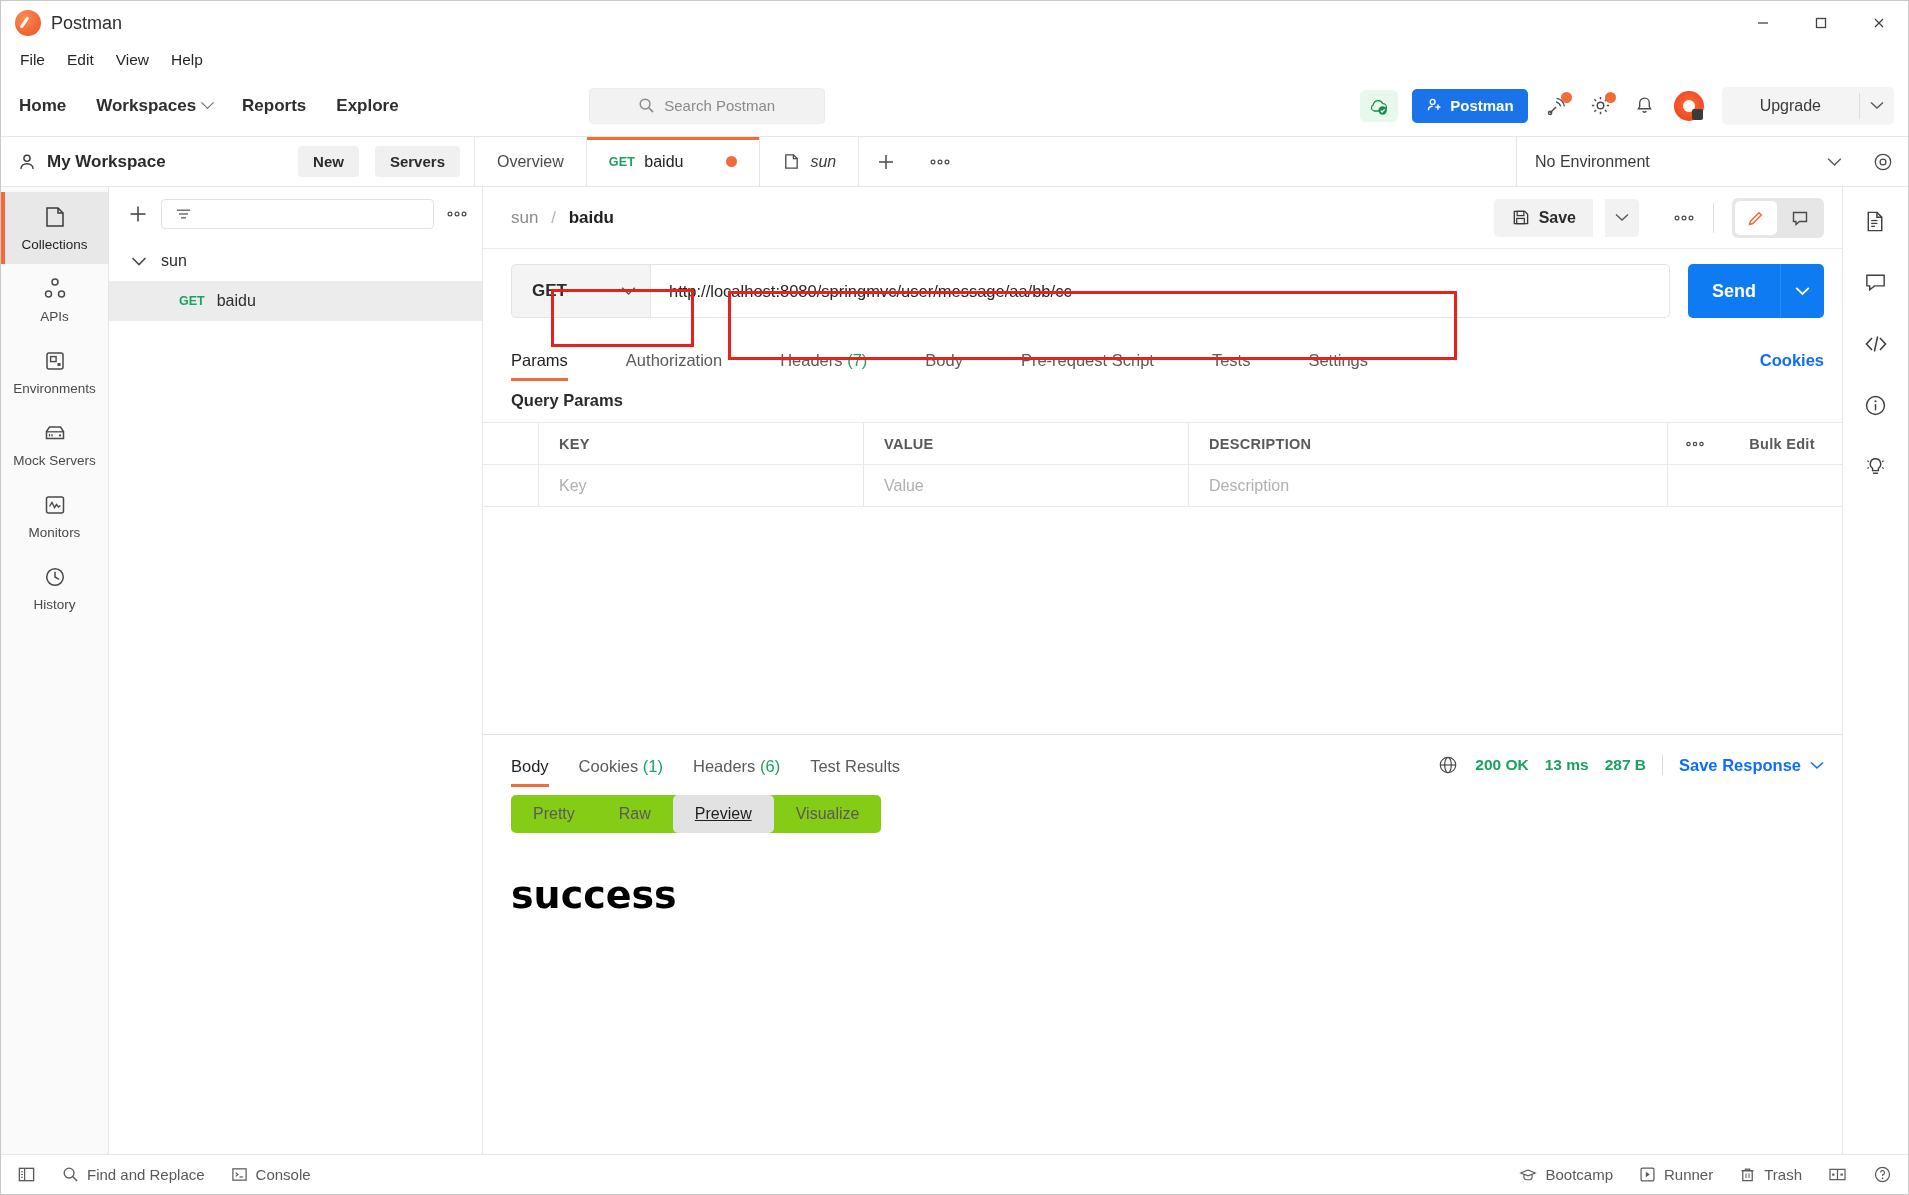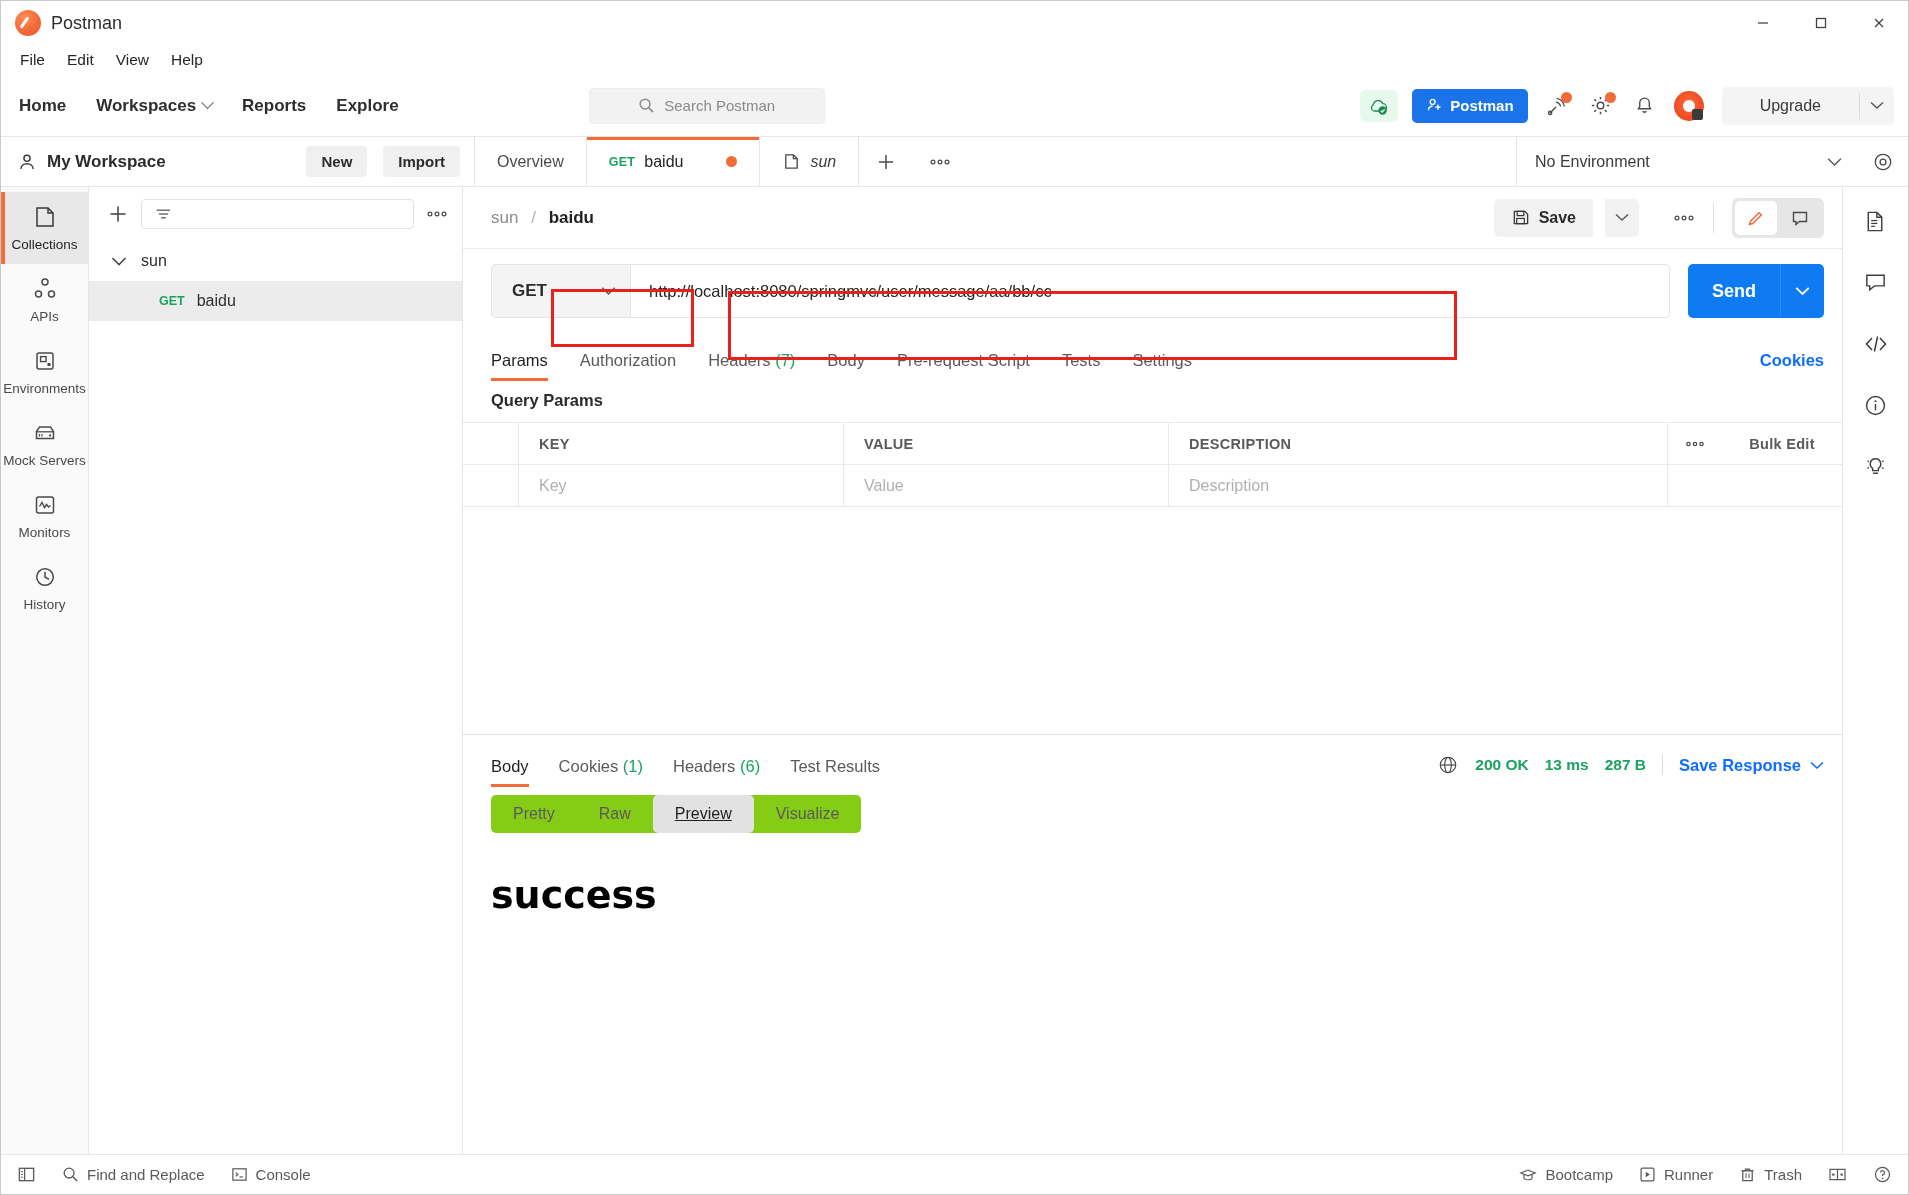--- a/index.html
+++ b/index.html
@@ -86,21 +86,21 @@
   .tab-plus, .tab-more { display: flex; align-items: center; justify-content: center; width: 54px;
                          color: #4a4a4a; cursor: pointer; }
   .env-area { display: flex; align-items: center; border-left: 1px solid #e6e6e6;
               padding: 0 14px 0 18px; gap: 10px; width: 392px; }
   .env-name { font-size: 16px; color: #3b3b3b; flex: 1; }
 
   
   .main { flex: 1; display: flex; min-height: 0; }
 
   
-  .rail { width: 88px; border-right: 1px solid #e6e6e6; background: #fafafa;
+  .rail { width: 108px; border-right: 1px solid #e6e6e6; background: #fafafa;
           display: flex; flex-direction: column; padding-top: 5px; flex: none; }
   .rail-item { height: 72px; display: flex; flex-direction: column; align-items: center;
                justify-content: center; gap: 7px; color: #4a4a4a; font-size: 13.5px; cursor: pointer;
                position: relative; }
   .rail-item.active { background: #e8e8e8; color: #1f1f1f; }
   .rail-item.active::before { content:""; position: absolute; left: 0; top:0; bottom:0; width: 4px; background: #f26b3a; }
 
   
   .sidebar { width: 374px; border-right: 1px solid #e6e6e6; display: flex; flex-direction: column; flex: none; }
   .sb-toolbar { height: 54px; display: flex; align-items: center; gap: 12px; padding: 0 14px 0 18px; }
@@ -149,21 +149,21 @@
   .send-caret { background: #0e7bf3; width: 44px; height: 54px; border-radius: 0 5px 5px 0;
                 display: flex; align-items: center; justify-content: center; cursor: pointer;
                 border-left: 1px solid #2b8bf5; }
 
   
   .hl { position: absolute; border: 3px solid #e8221a; pointer-events: none; }
   #hl-method { left: 550px; top: 288px; width: 143px; height: 58px; }
   #hl-url    { left: 727px; top: 290px; width: 729px; height: 69px; }
 
   
-  .reqtabs { display: flex; align-items: flex-end; gap: 32px; padding: 0 18px 0 28px;
+  .reqtabs { display: flex; align-items: flex-end; gap: 58px; padding: 0 18px 0 28px;
              height: 48px; flex: none; }
   .rtab { font-size: 16.5px; color: #5a5a5a; padding-bottom: 11px; position: relative; cursor: pointer; white-space: nowrap;}
   .rtab.active { color: #1f1f1f; }
   .rtab.active::after { content:""; position:absolute; left:0; right:0; bottom:0; height:3px; background:#f26b3a; }
   .rtab .cnt { color: #1aa260; }
   .cookies-link { margin-left: auto; color: #0d6efd; font-size: 16.5px; font-weight: bold;
                   padding-bottom: 11px; cursor: pointer; }
   .qp-title { padding: 10px 28px 12px; font-size: 16.5px; font-weight: bold; color: #2b2b2b; flex: none; }
 
   
@@ -328,21 +328,21 @@
 
   <div class="wsrow">
     <div class="ws-left">
       <svg width="20" height="20" viewBox="0 0 20 20">
           <circle cx="10" cy="6.3" r="3.1" fill="none" stroke="#3a3a3a" stroke-width="1.4"></circle>
           <path d="M3.9 17c0-3.4 2.8-5.3 6.1-5.3s6.1 1.9 6.1 5.3" fill="none" stroke="#3a3a3a" stroke-width="1.4"></path>
         </svg>
       <span class="ws-name">My Workspace</span>
       <div class="ws-btns">
         <button class="ws-btn">New</button>
-        <button class="ws-btn">Import</button>
+        <button class="ws-btn">Servers</button>
       </div>
     </div>
 
     <div class="tabs">
       <div class="tab">
         <span>Overview</span>
       </div>
       <div class="tab active">
         <span class="meth">GET</span>
         <span>baidu</span>

